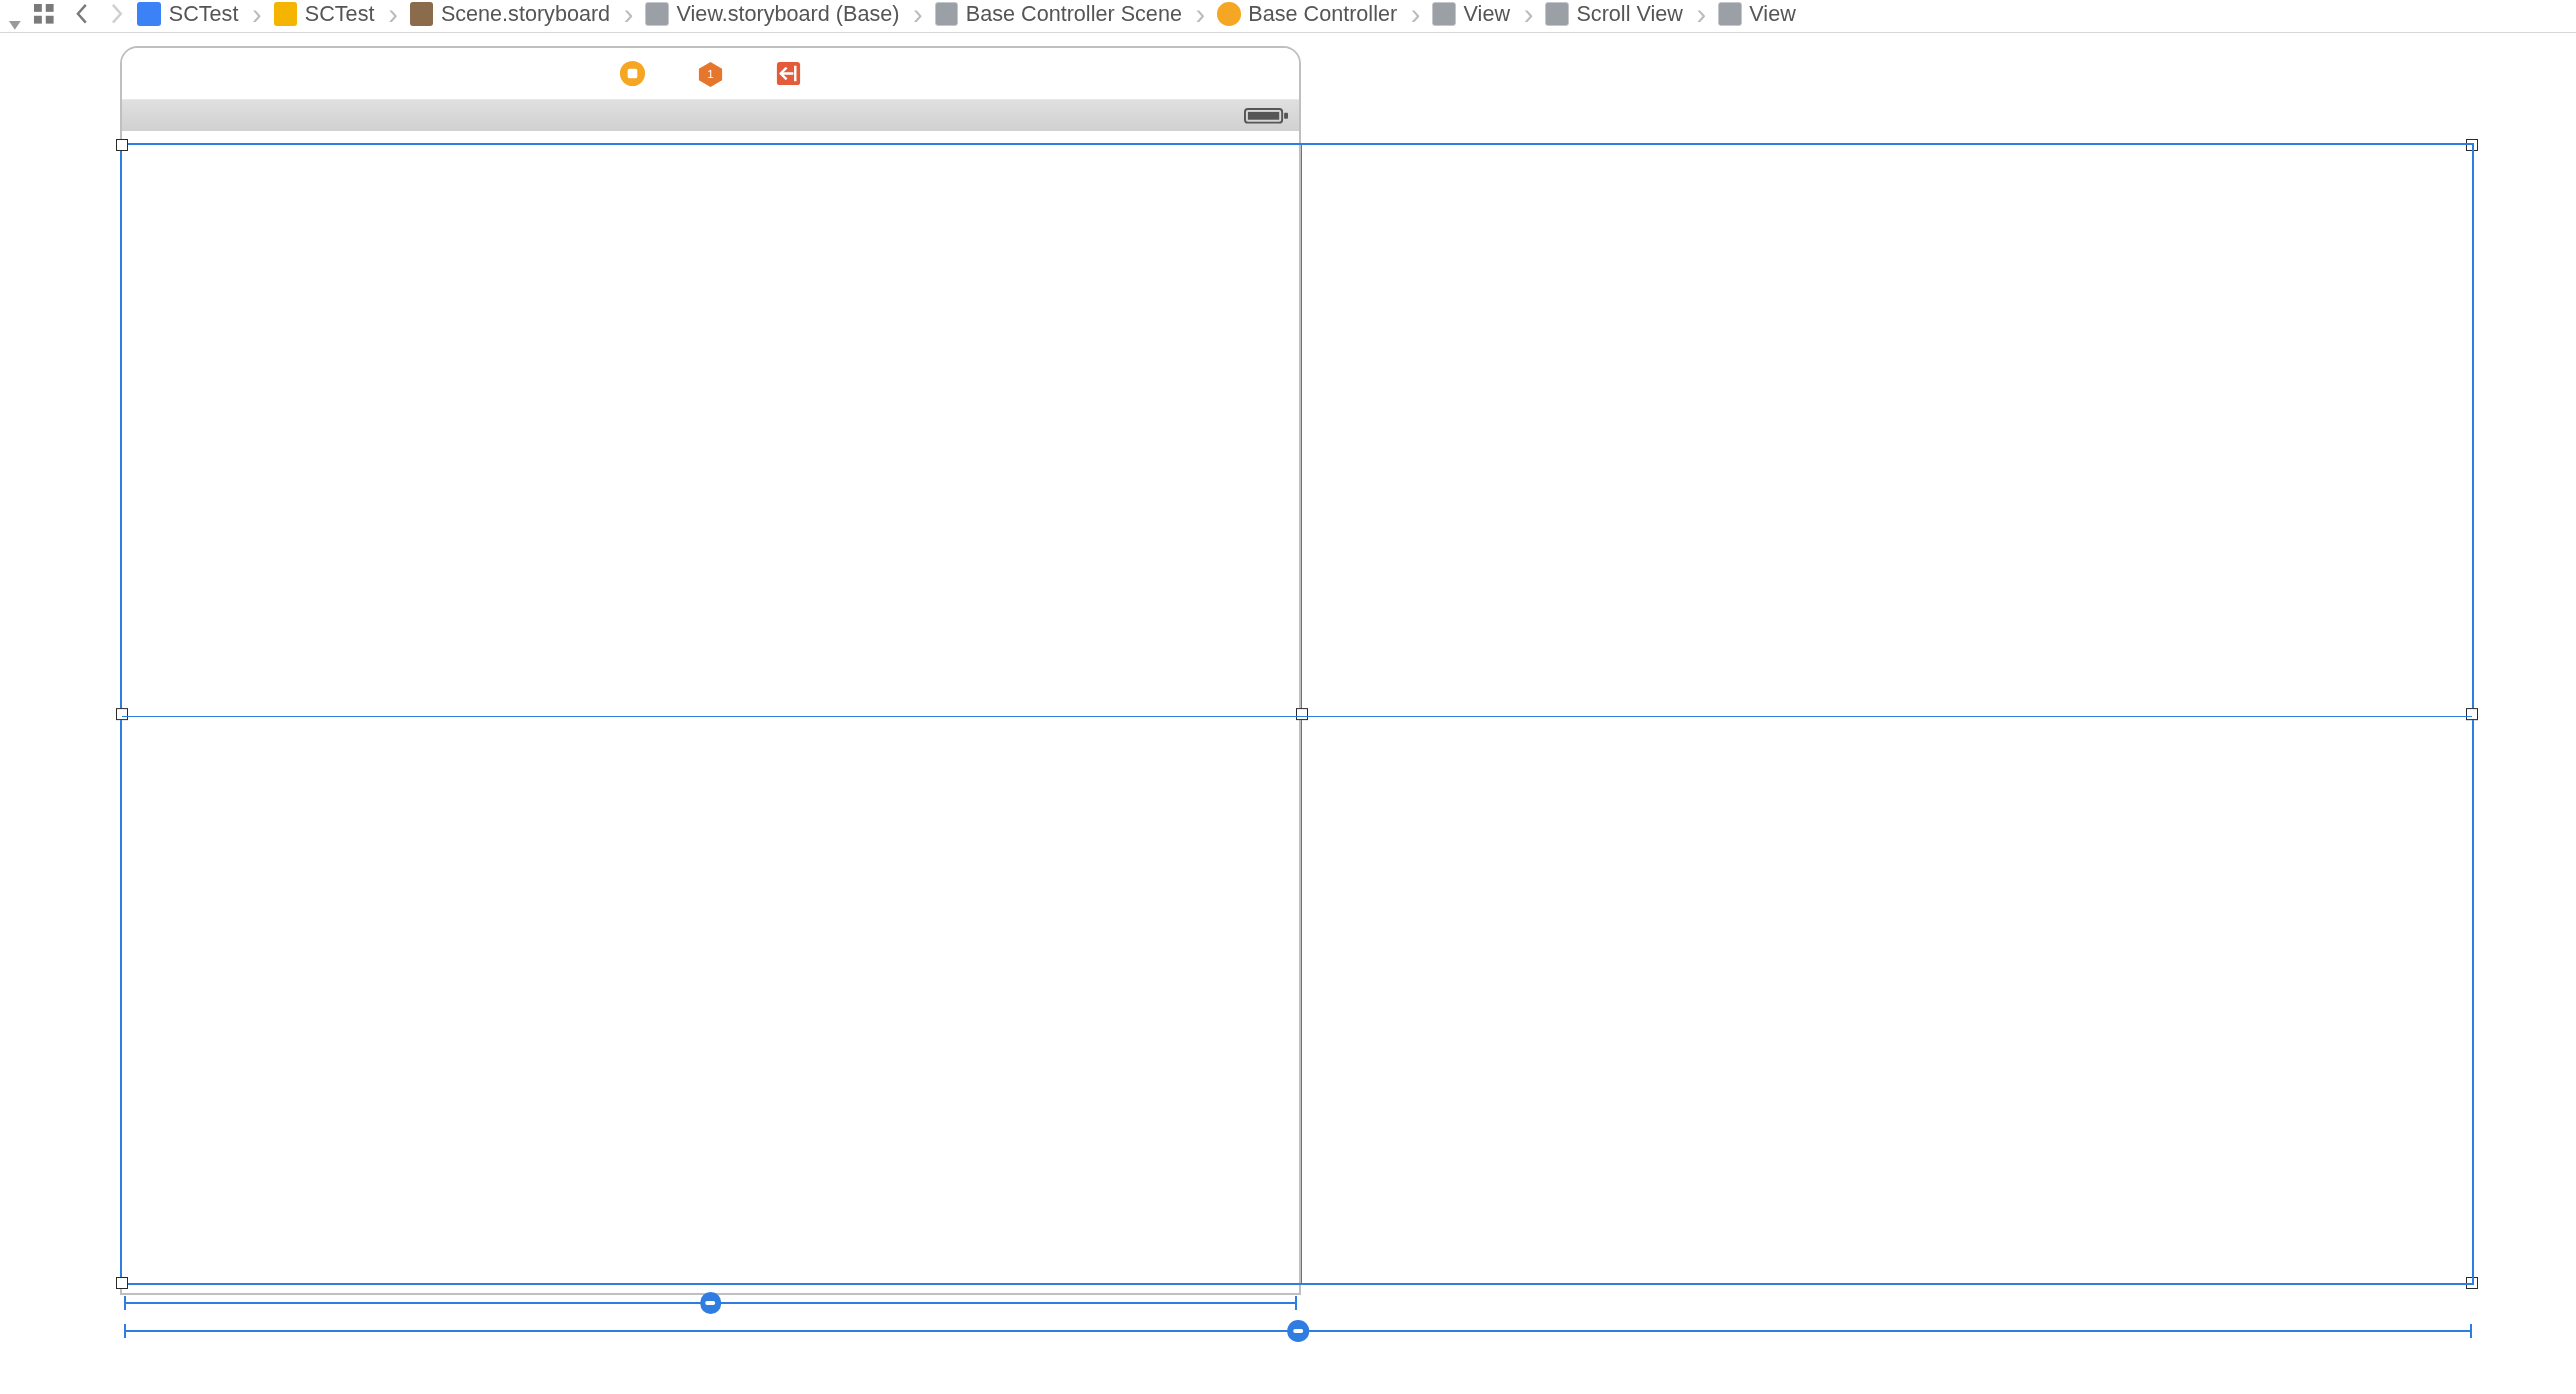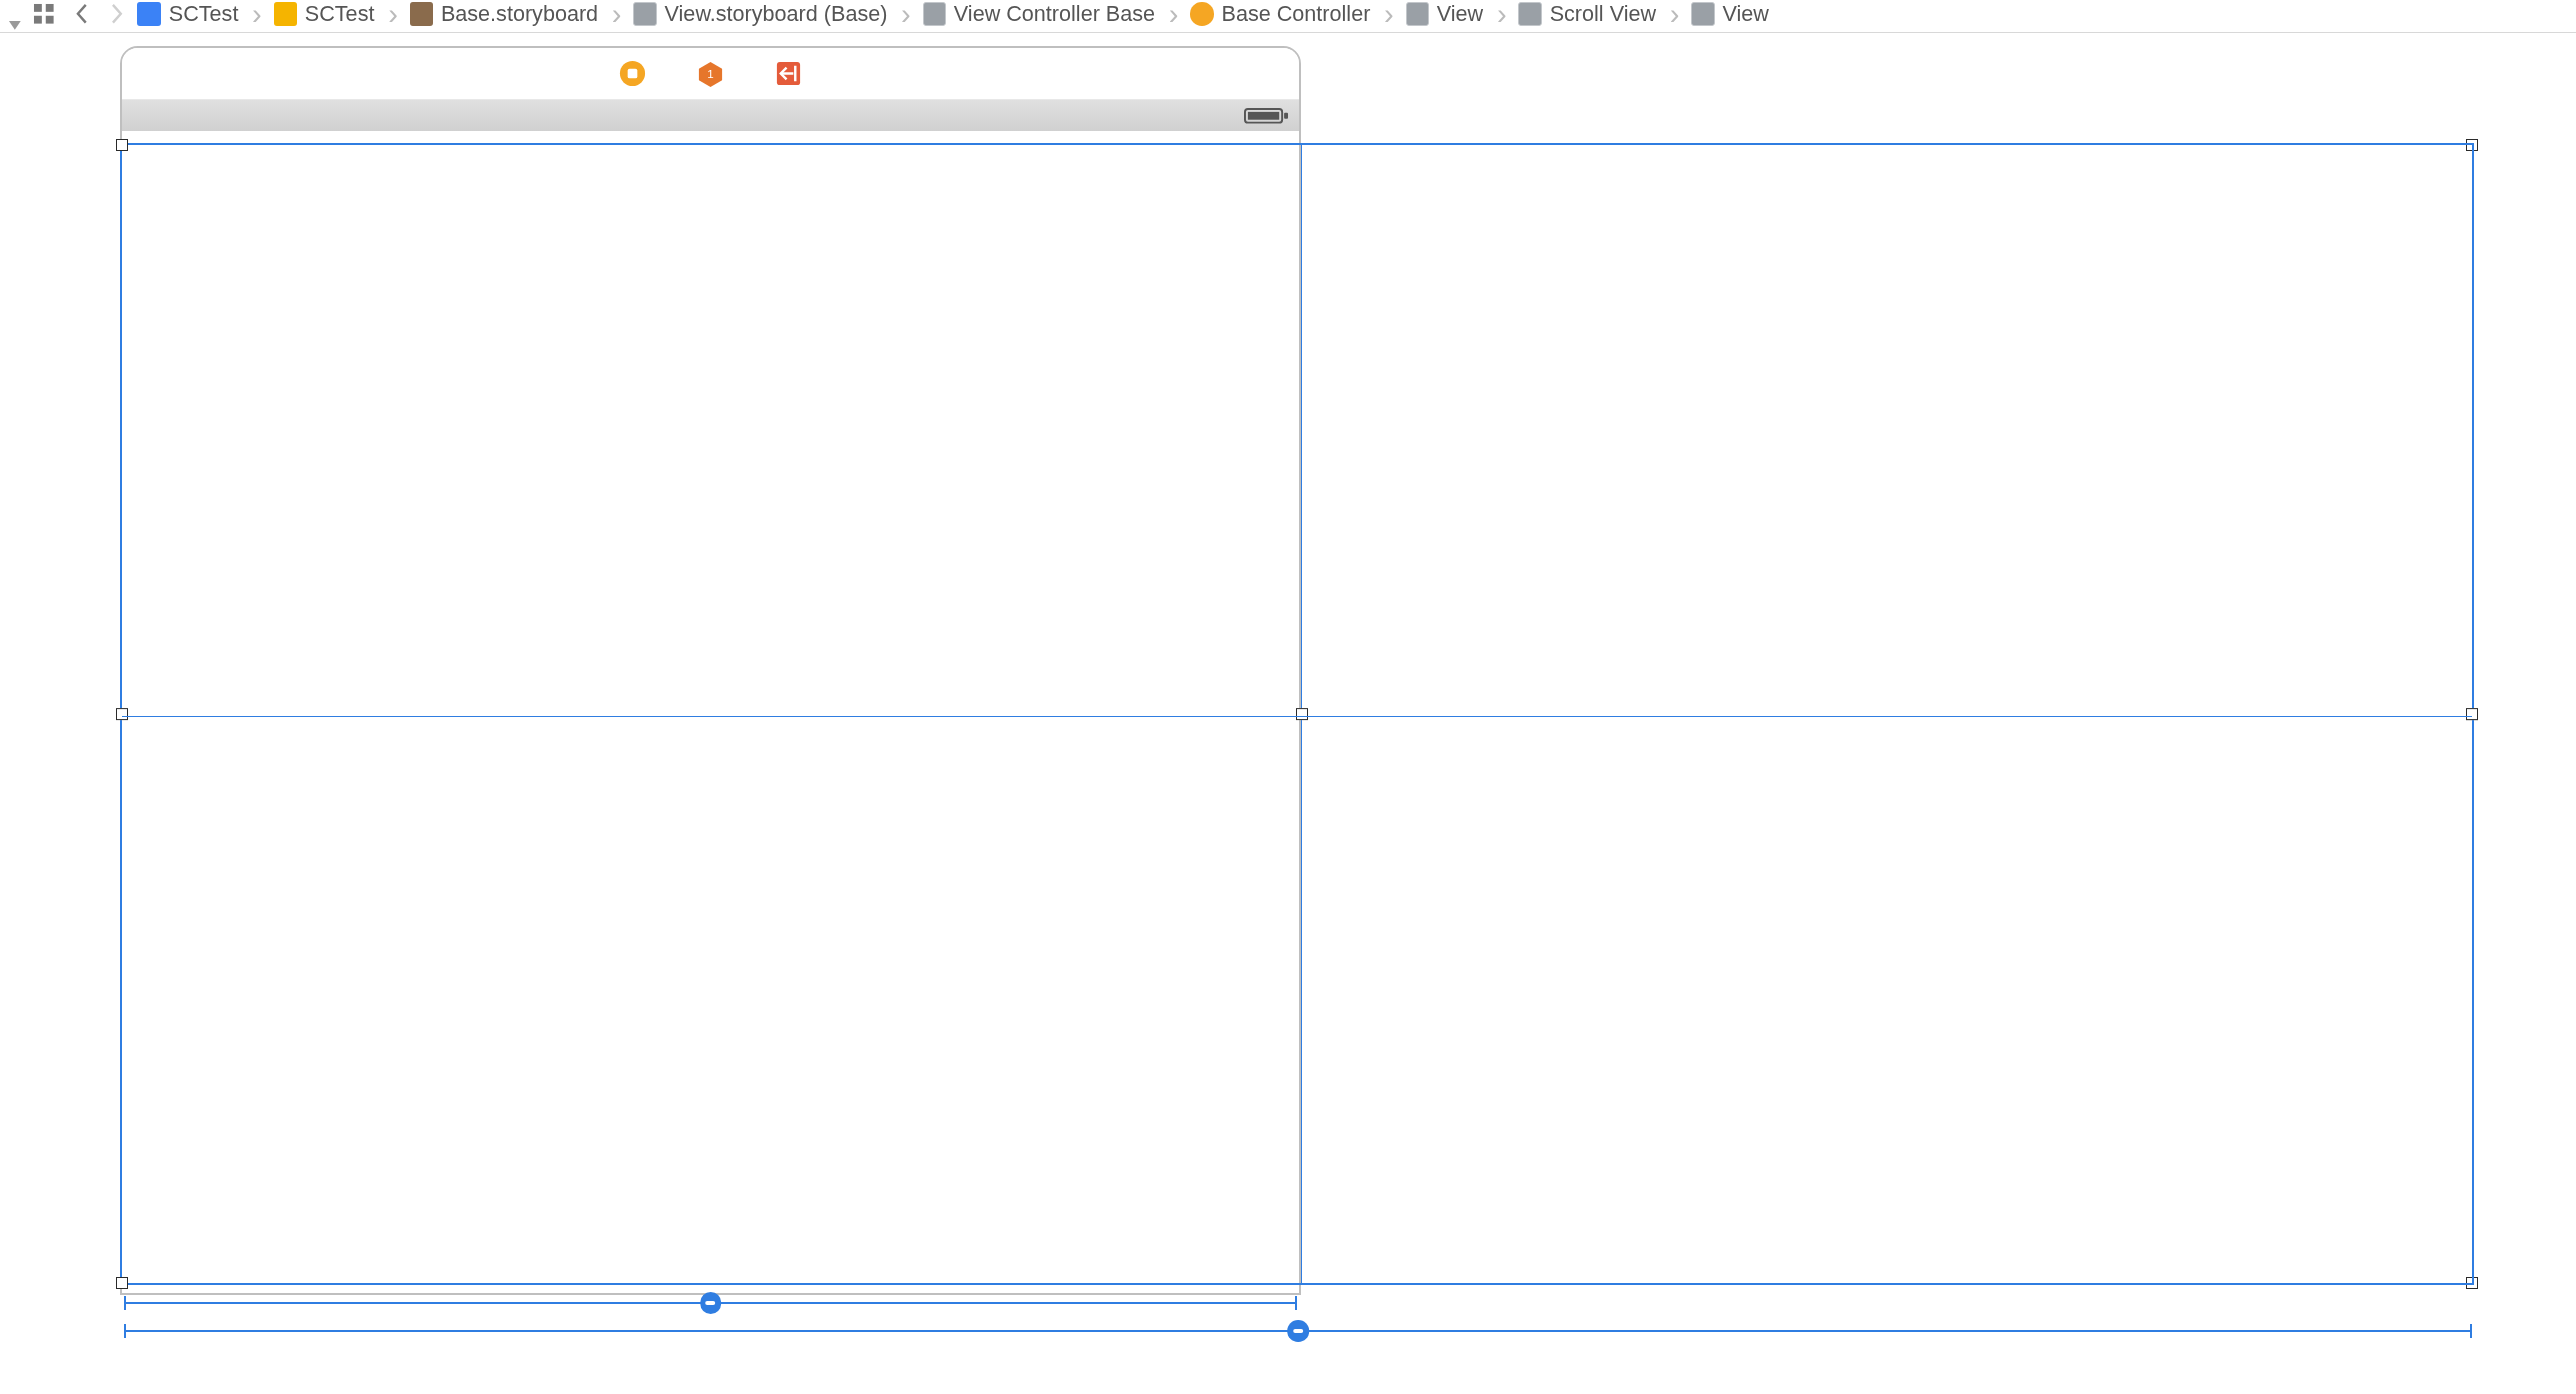--- a/index.html
+++ b/index.html
@@ -77,31 +77,31 @@
     <span>SCTest</span>
     <span class="sep">›</span>
   </span>
   <span class="crumb">
     <span class="crumb-icon icon-yellow"></span>
     <span>SCTest</span>
     <span class="sep">›</span>
   </span>
   <span class="crumb">
     <span class="crumb-icon icon-brown"></span>
-    <span>Base.storyboard</span>
+    <span>Scene.storyboard</span>
     <span class="sep">›</span>
   </span>
   <span class="crumb">
     <span class="crumb-icon icon-grey"></span>
     <span>View.storyboard (Base)</span>
     <span class="sep">›</span>
   </span>
   <span class="crumb">
     <span class="crumb-icon icon-grey"></span>
-    <span>View Controller Base</span>
+    <span>Base Controller Scene</span>
     <span class="sep">›</span>
   </span>
   <span class="crumb">
     <span class="icon-orange-circle"></span>
     <span>Base Controller</span>
     <span class="sep">›</span>
   </span>
   <span class="crumb">
     <span class="crumb-icon icon-grey"></span>
     <span>View</span>

